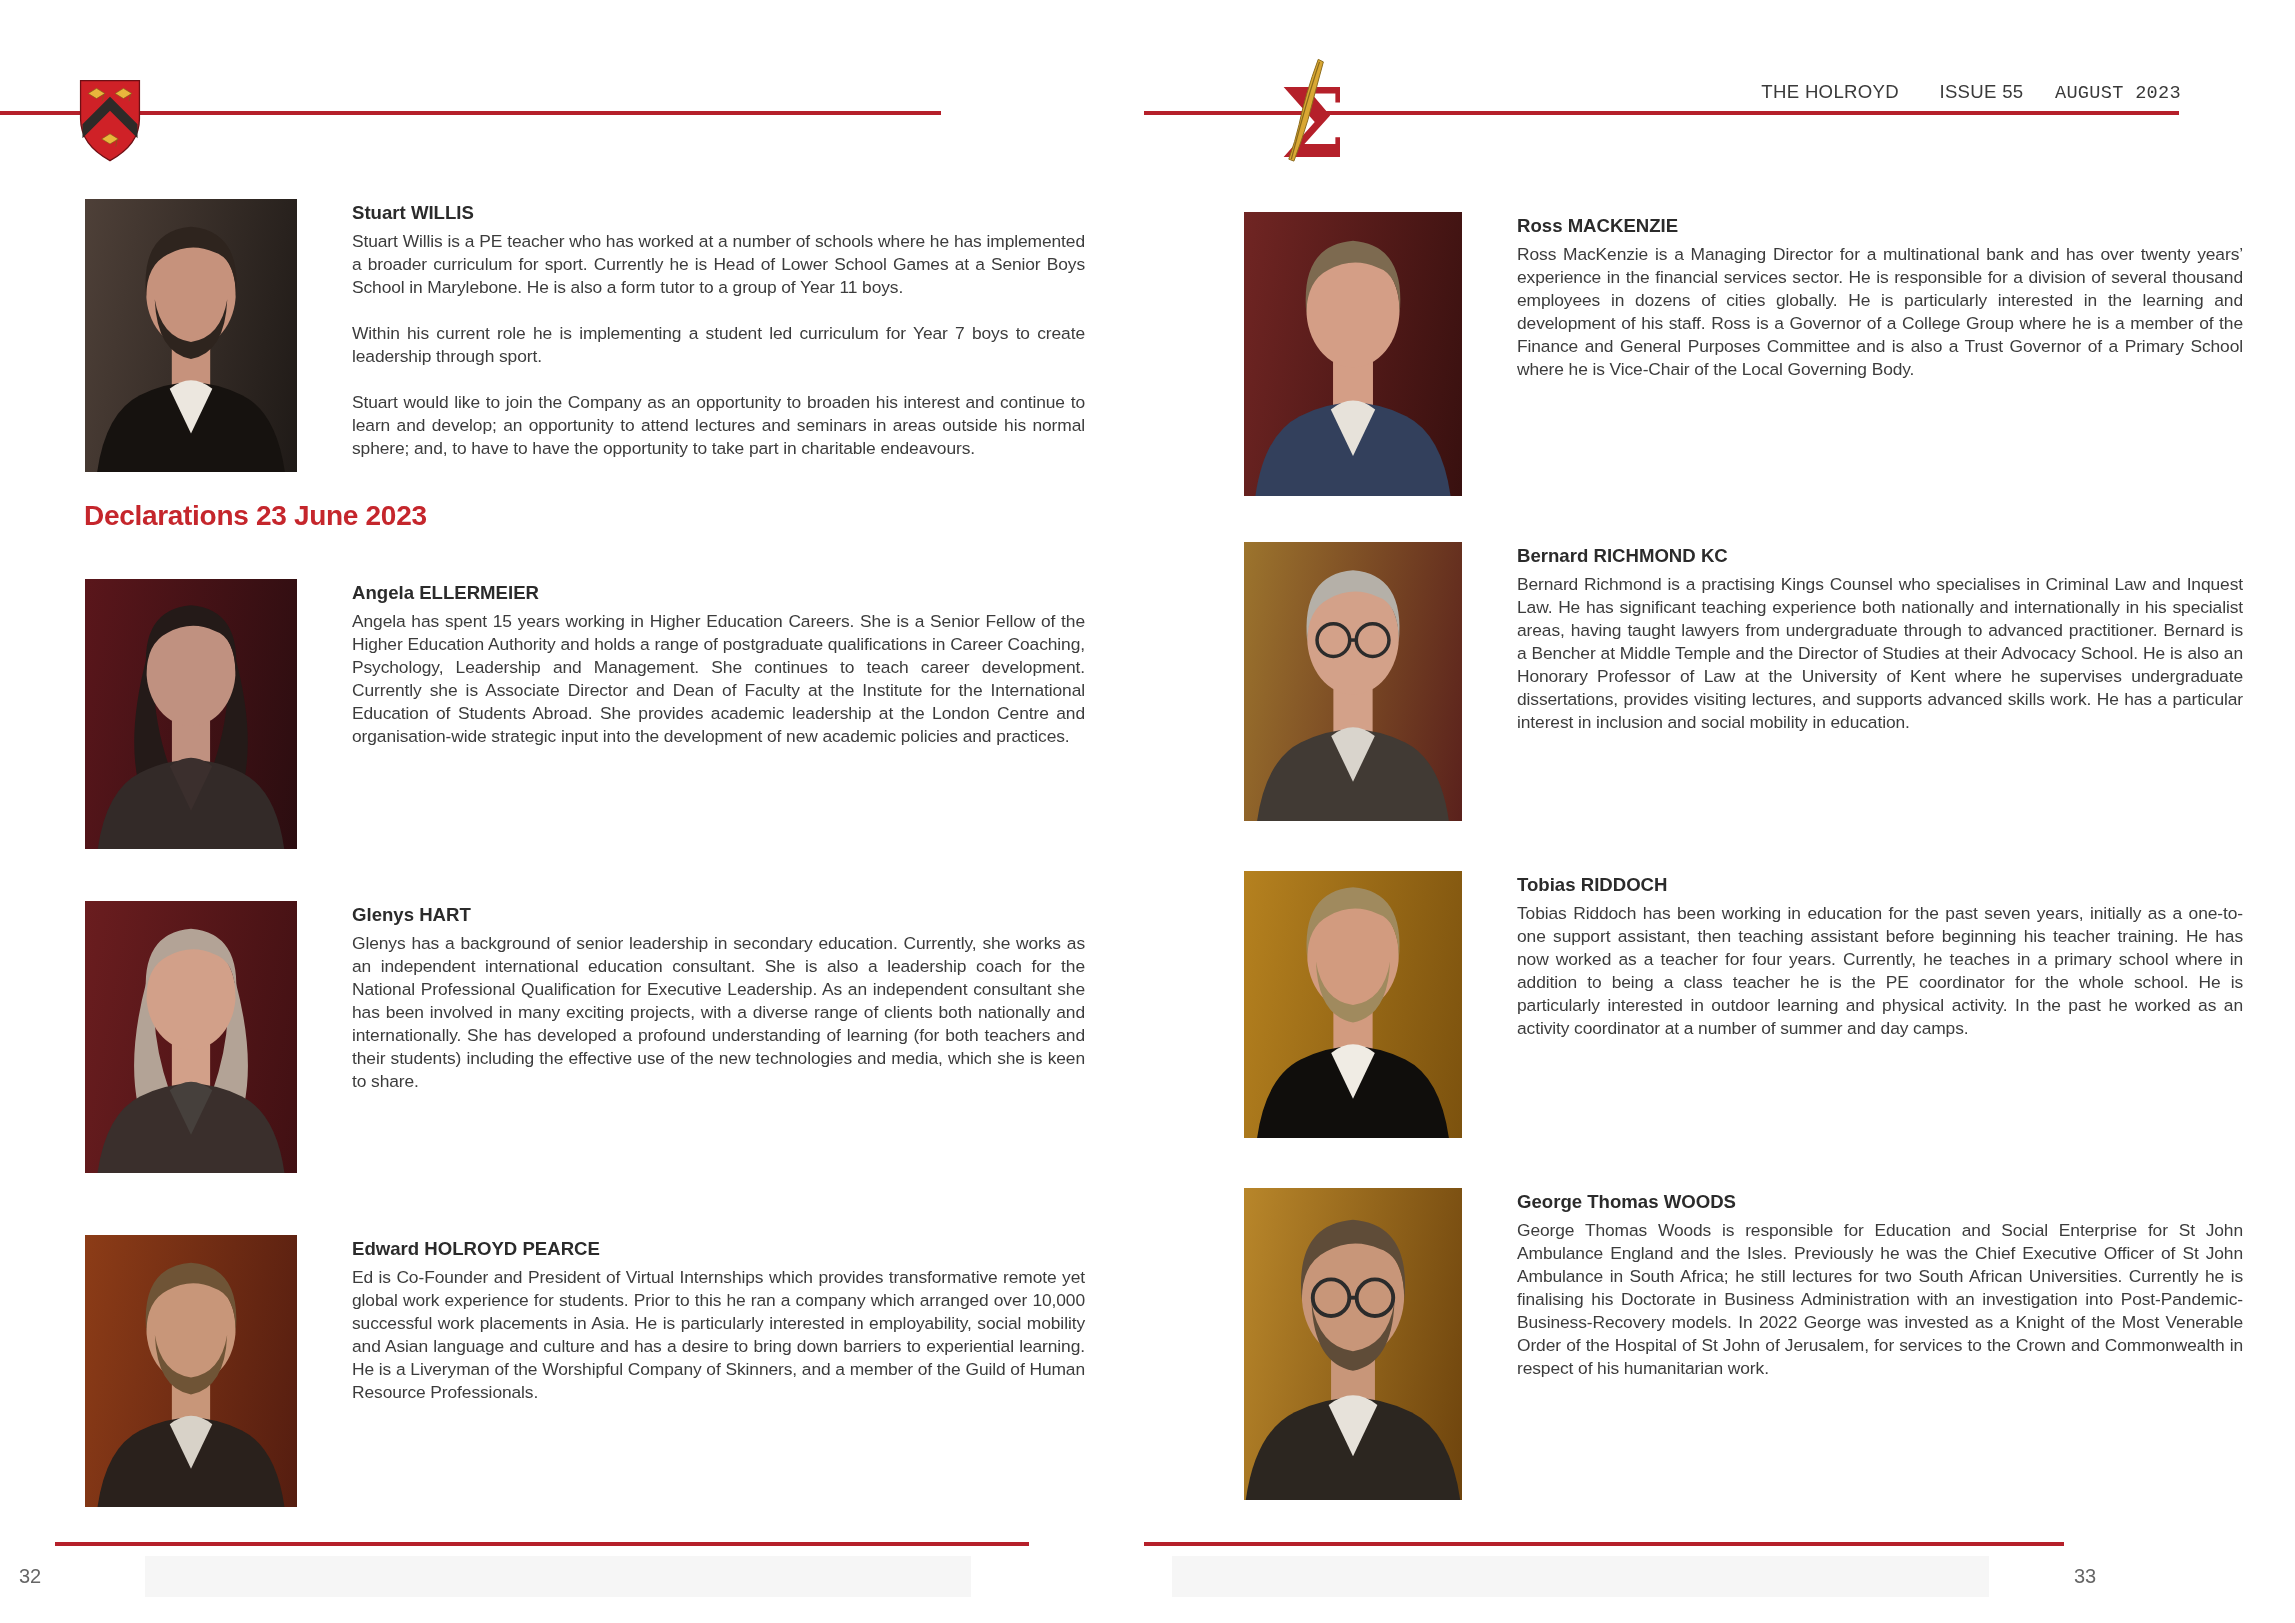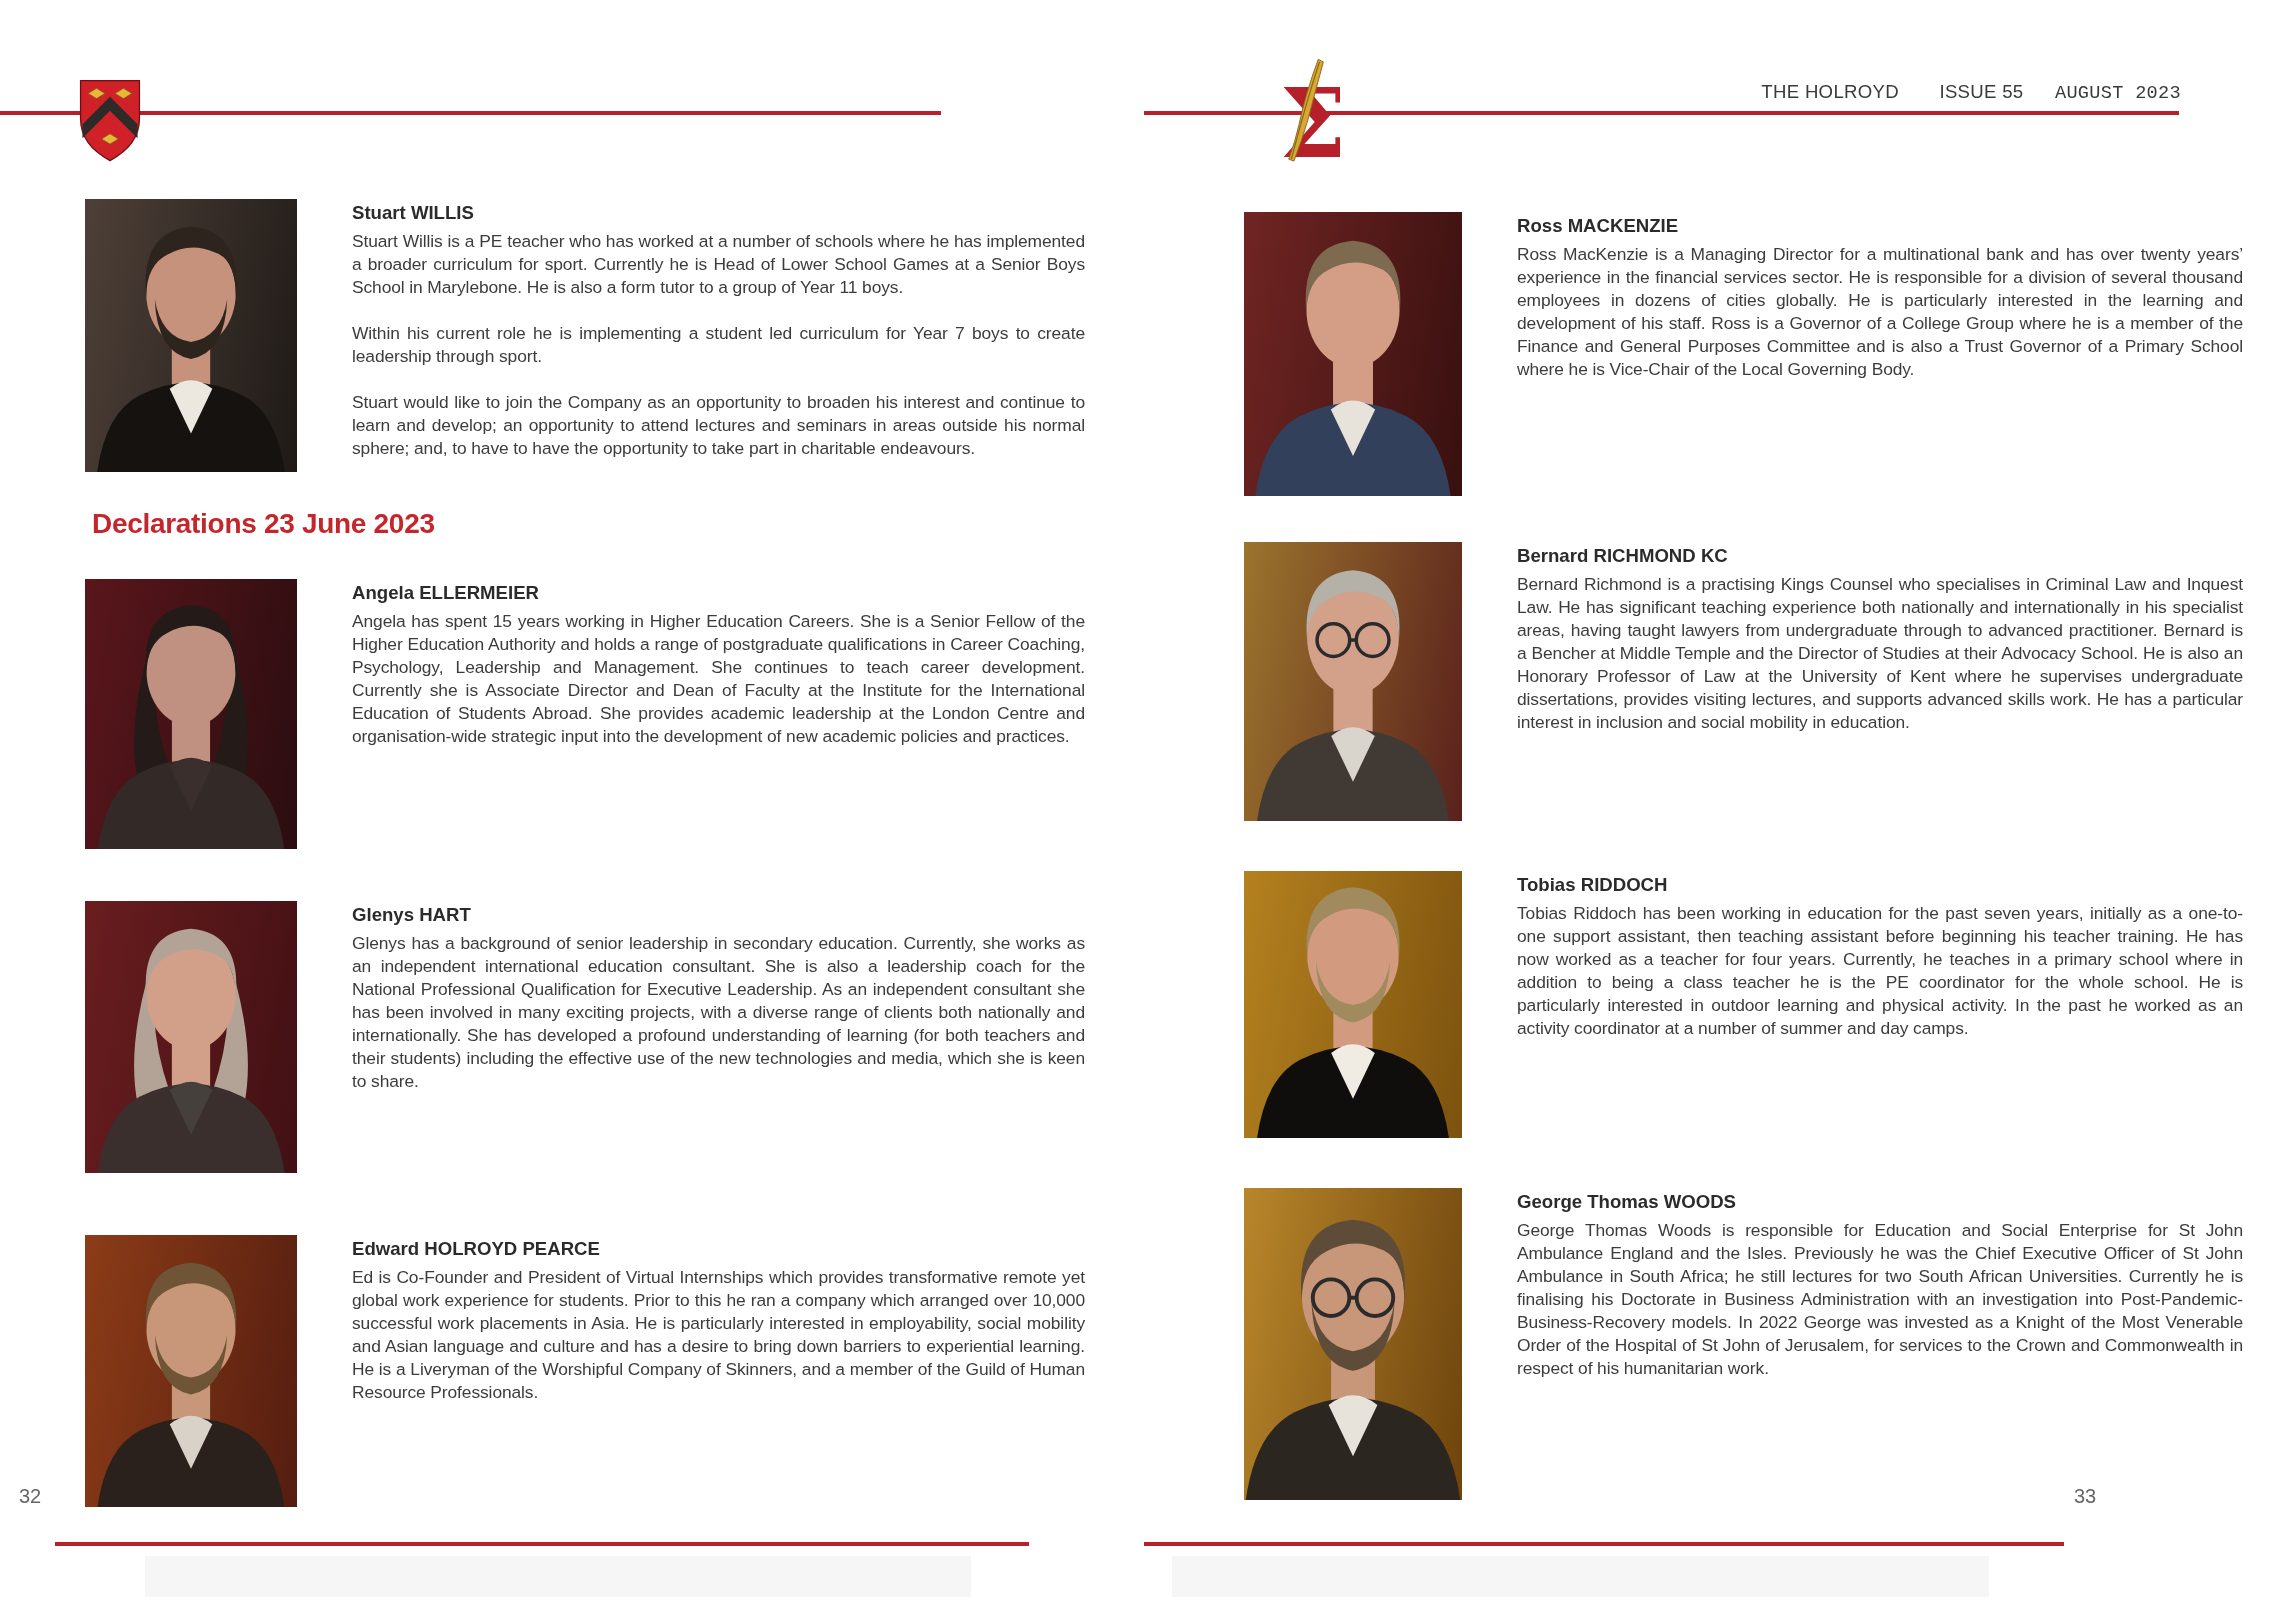--- a/index.html
+++ b/index.html
@@ -15,38 +15,38 @@
     font-family:"Liberation Sans", sans-serif; overflow:hidden;
   }
   .rule{position:absolute; height:3.9px; background:var(--rule-red);}
   .rule-top-left{left:0; top:111px; width:941px;}
   .rule-top-right{left:1144px; top:111px; width:1035px;}
   .rule-bottom-left{left:55px; top:1542px; width:974px;}
   .rule-bottom-right{left:1144px; top:1542px; width:920px;}
   .footer-band{position:absolute; top:1556px; height:41px; background:var(--footer-band);}
   .footer-band-left{left:145px; width:826px;}
   .footer-band-right{left:1172px; width:817px;}
-  .page-number{position:absolute; top:1485px; font-size:20px; color:var(--page-number);}
+  .page-number{position:absolute; top:1565px; font-size:20px; color:var(--page-number);}
   .page-number-left{left:19px;}
   .page-number-right{left:2074px;}
 
   .logo{position:absolute;}
   .logo-crest{left:78px; top:64px; width:64px; height:114px;}
   .logo-sigma{left:1276px; top:55px; width:64px; height:129px;}
   .logo svg{width:100%; height:100%; display:block;}
 
   .header-meta{
     position:absolute; top:81px; right:114px; font-size:18.6px; color:#3a3a3a;
     letter-spacing:0.3px; white-space:nowrap;
   }
   .header-meta .sep1{margin-left:35px;}
   .header-meta .sep2{margin-left:26px;font-family:Liberation Mono, monospace;}
 
   .section-heading{
-    position:absolute; left:84px; top:500px; margin:8px;
+    position:absolute; left:84px; top:500px; margin:0;
     font-size:28px; font-weight:bold; color:var(--heading-red); letter-spacing:-0.3px;
   }
 
   .profile{position:absolute;}
   .profile-left{left:85px; width:999px;}
   .profile-right{left:1244px; width:999px;}
   .photo{
     position:absolute; left:0; top:0; overflow:hidden;
     background:linear-gradient(100deg, var(--bg1,#555), var(--bg2,#222));
   }

